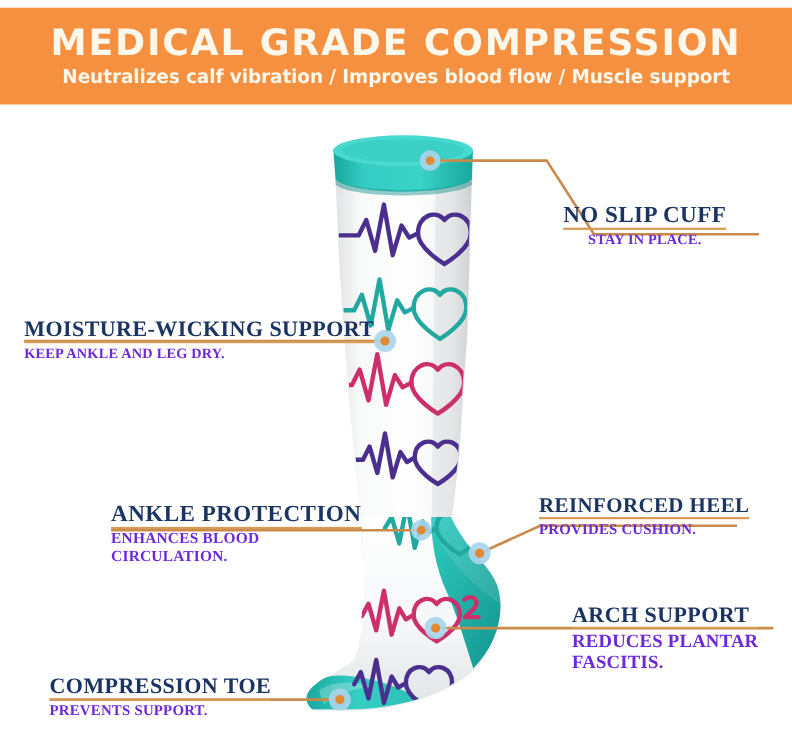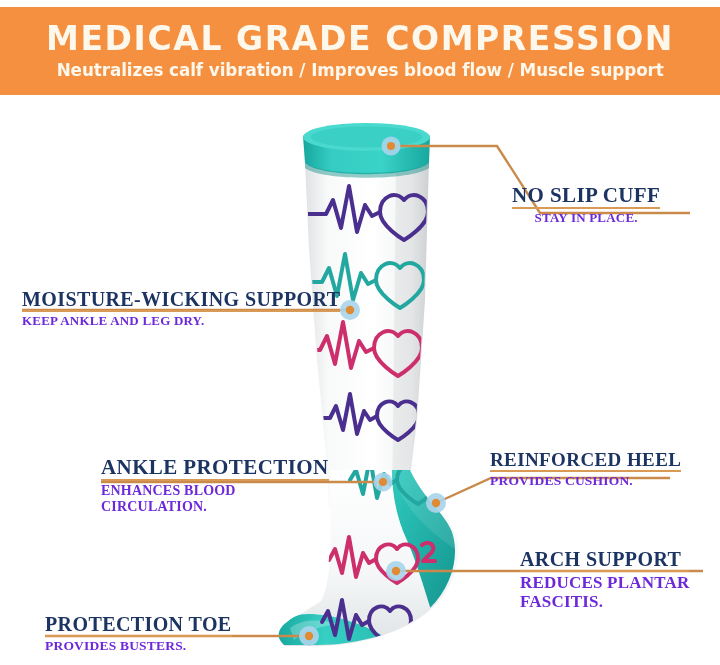--- a/index.html
+++ b/index.html
@@ -309,18 +309,18 @@
   </div>
 
   <div class="callout" id="c-arch">
     <div class="title">ARCH SUPPORT</div>
     <div class="rule"></div>
     <div class="sub">REDUCES PLANTAR
 FASCITIS.</div>
   </div>
 
   <div class="callout" id="c-toe">
-    <div class="title">PROTECTION TOE</div>
-    <div class="rule"></div>
-    <div class="sub">PROVIDES BUSTERS.</div>
+    <div class="title">COMPRESSION TOE</div>
+    <div class="rule"></div>
+    <div class="sub">PREVENTS SUPPORT.</div>
   </div>
 
 </div>
 
 </body></html>

